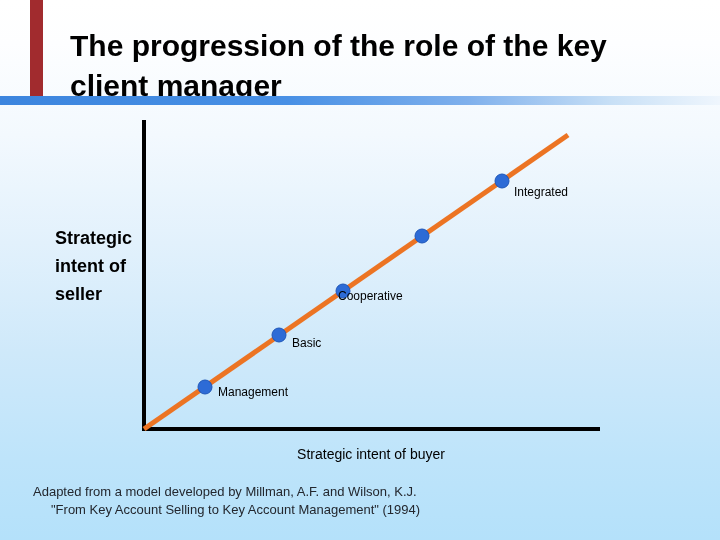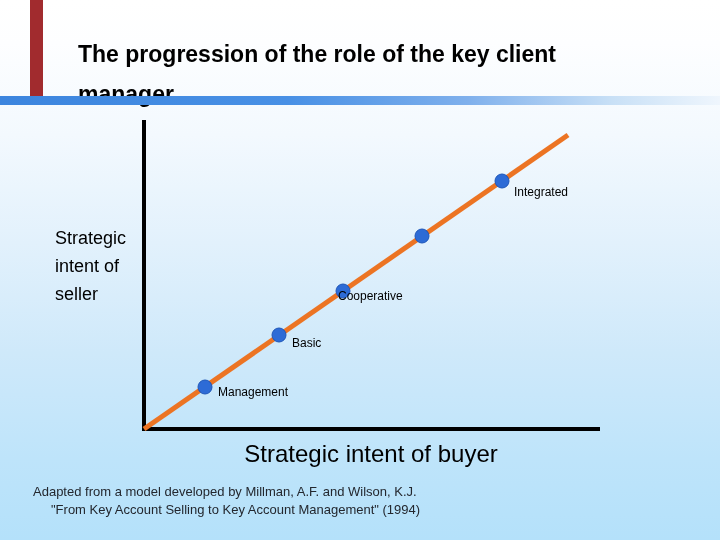--- a/index.html
+++ b/index.html
@@ -9,41 +9,41 @@
     overflow:hidden;
     font-family:"Liberation Sans","DejaVu Sans",sans-serif;
     background:linear-gradient(180deg,#ffffff 0%,#fdfeff 8%,#f3f9fe 25%,#e2f1fc 45%,#cfe9fa 65%,#bee4fa 85%,#b4e1fa 100%);
   }
   .accent-bar{
     position:absolute;left:30px;top:0;width:13px;height:96px;
     background:#a12b2e;
   }
   .slide-title{
     position:absolute;left:62px;top:18px;width:562px;
-    margin:16px;
-    font-size:23px;line-height:40px;font-weight:bold;color:#000000;
+    margin:8px;
+    font-size:30px;line-height:40px;font-weight:bold;color:#000000;
     letter-spacing:0px;
   }
   .title-rule{
     position:absolute;left:0;top:96px;width:720px;height:9px;
     background:linear-gradient(90deg,#3c85de 0%,#4890e5 40%,#7fb0ec 65%,#c8e0f6 85%,#eff6fd 100%);
   }
   .chart-svg{position:absolute;left:0;top:0;width:720px;height:540px;}
   .stage-label{
     position:absolute;
     font-size:12px;line-height:17px;color:#000000;white-space:nowrap;
   }
   .y-axis-label{
     position:absolute;left:55px;top:224px;width:84px;
-    font-size:18px;line-height:28px;color:#000000;
+    font-size:18px;line-height:28px;color:#000000;font-weight:bold;
   }
   .x-axis-label{
     position:absolute;left:142px;top:443px;width:458px;
     text-align:center;
-    font-size:24px;line-height:22px;color:#000000;
+    font-size:14px;line-height:22px;color:#000000;
   }
   .footnote-line{
     position:absolute;
     font-size:13px;line-height:18px;color:#23272e;white-space:nowrap;
   }
   .footnote-1{left:33px;top:483px;}
   .footnote-2{left:51px;top:501px;}
 </style>
 </head>
 <body>

